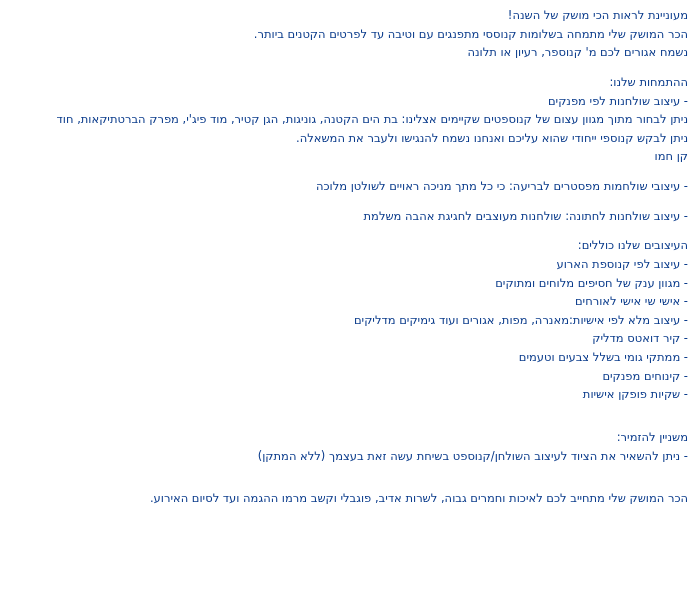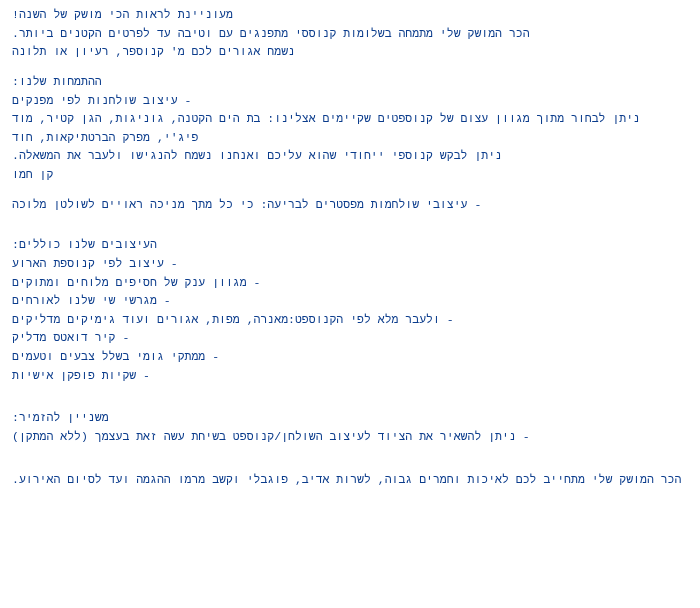--- a/index.html
+++ b/index.html
@@ -14,24 +14,23 @@
     direction: rtl;
   }
   #doc {
     box-sizing: border-box;
     width: 700px;
     height: 510px;
     padding: 6px 12px 6px 12px;
     color: #0b3c8c;
     font-size: 11.5px;
     line-height: 1.62;
-    text-align: left;
+    text-align: right;
     direction: rtl;
     overflow: hidden;
-    font-family: Liberation Mono, monospace;
   }
   .line {
     white-space: pre-wrap;
     word-break: break-word;
   }
   .spacer {
     height: 11px;
   }
   .spacer-lg {
     height: 24px;
@@ -66,34 +65,38 @@
   </div>
 
   <div class="spacer"></div>
 
   <div class="block">
     <div class="line">- עיצובי שולחמות מפסטרים לבריעה: כי כל מתך מניכה ראויים לשולטן מלוכה</div>
   </div>
 
   <div class="spacer"></div>
 
+  <div class="block">
+    <div class="line">- עיצוב שולחנות לחתונה: שולחנות מעוצבים לחגיגת אהבה משלמת</div>
+  </div>
 
   <div class="spacer"></div>
 
   <div class="block">
     <div class="line">העיצובים שלנו כוללים:</div>
   </div>
 
   <div class="block">
     <div class="line">- עיצוב לפי קנוספת הארוע</div>
     <div class="line">- מגוון ענק של חסיפים מלוחים ומתוקים</div>
-    <div class="line">- מגרשי שי שלנו לאורחים</div>
-    <div class="line">- ולעבר מלא לפי הקנוספט:מאנרה, מפות, אגורים ועוד גימיקים מדליקים</div>
+    <div class="line">- אישי שי אישי לאורחים</div>
+    <div class="line">- עיצוב מלא לפי אישיות:מאנרה, מפות, אגורים ועוד גימיקים מדליקים</div>
     <div class="line">- קיר דואטס מדליק</div>
     <div class="line">- ממתקי גומי בשלל צבעים וטעמים</div>
+    <div class="line">- קינוחים מפנקים</div>
     <div class="line">- שקיות פופקן אישיות</div>
   </div>
 
   <div class="spacer-lg"></div>
 
   <div class="block">
     <div class="line">משניין להזמיר:</div>
   </div>
 
   <div class="block">

